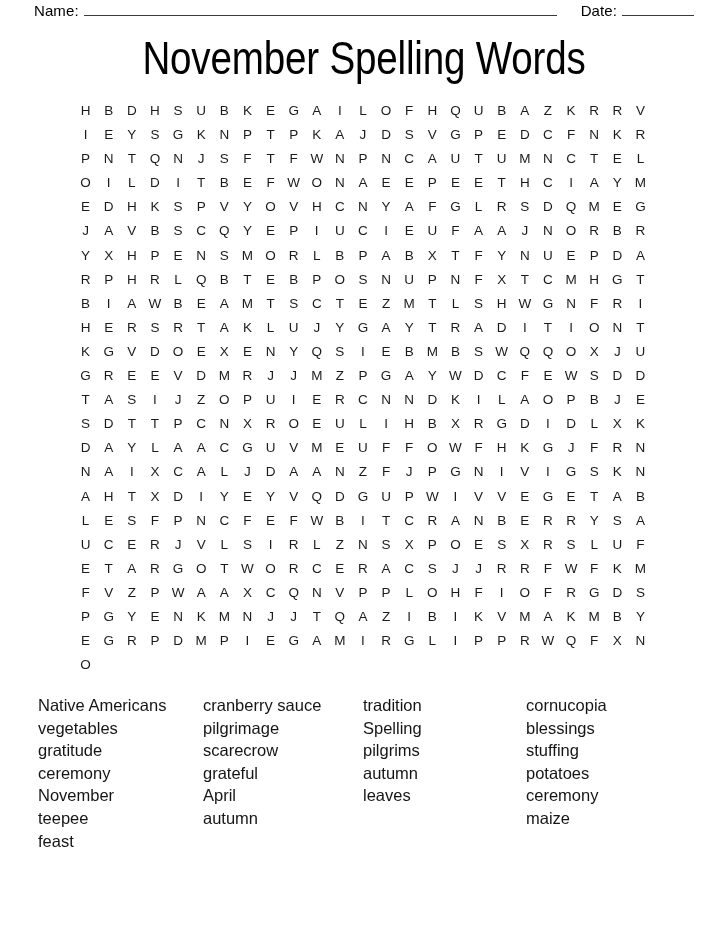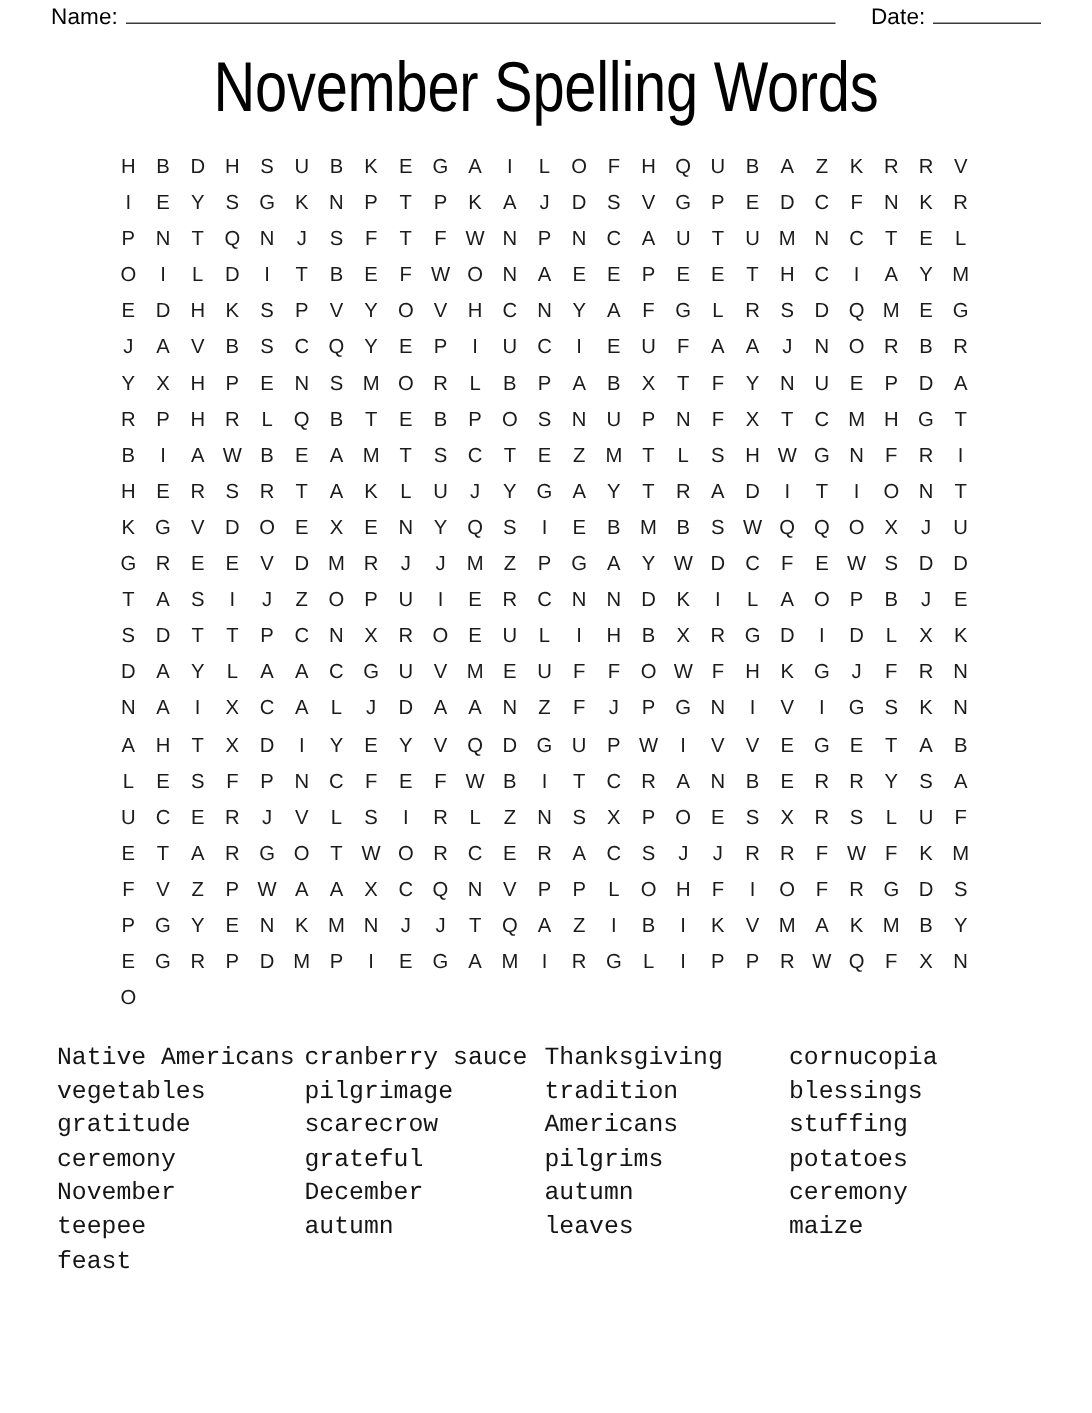--- a/index.html
+++ b/index.html
@@ -96,21 +96,21 @@
     left: 38px;
     width: 660px;
     display: grid;
     grid-template-columns: 165px 160px 163px 170px;
   }
   .word-col {
     display: flex;
     flex-direction: column;
   }
   .word {
-    font-family: Liberation Mono, monospace;
+    font-family: Liberation Sans, sans-serif;
     font-size: 16.5px;
     line-height: 22.6px;
     color: #151515;
     white-space: nowrap;
   }
 </style>
 </head>
 <body>
 
 <div class="page">
@@ -711,27 +711,26 @@
         <div class="word">ceremony</div>
         <div class="word">November</div>
         <div class="word">teepee</div>
         <div class="word">feast</div>
       </div>
       <div class="word-col">
         <div class="word">cranberry sauce</div>
         <div class="word">pilgrimage</div>
         <div class="word">scarecrow</div>
         <div class="word">grateful</div>
-        <div class="word">December</div>
+        <div class="word">April</div>
         <div class="word">autumn</div>
       </div>
       <div class="word-col">
-        <div class="word">Thanksgiving</div>
         <div class="word">tradition</div>
-        <div class="word">Americans</div>
+        <div class="word">Spelling</div>
         <div class="word">pilgrims</div>
         <div class="word">autumn</div>
         <div class="word">leaves</div>
       </div>
       <div class="word-col">
         <div class="word">cornucopia</div>
         <div class="word">blessings</div>
         <div class="word">stuffing</div>
         <div class="word">potatoes</div>
         <div class="word">ceremony</div>

